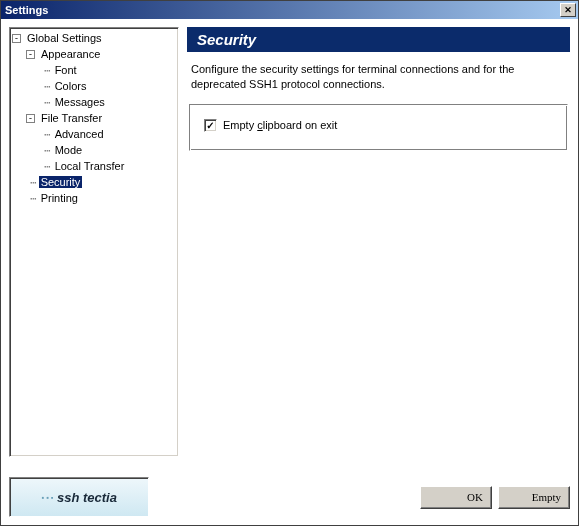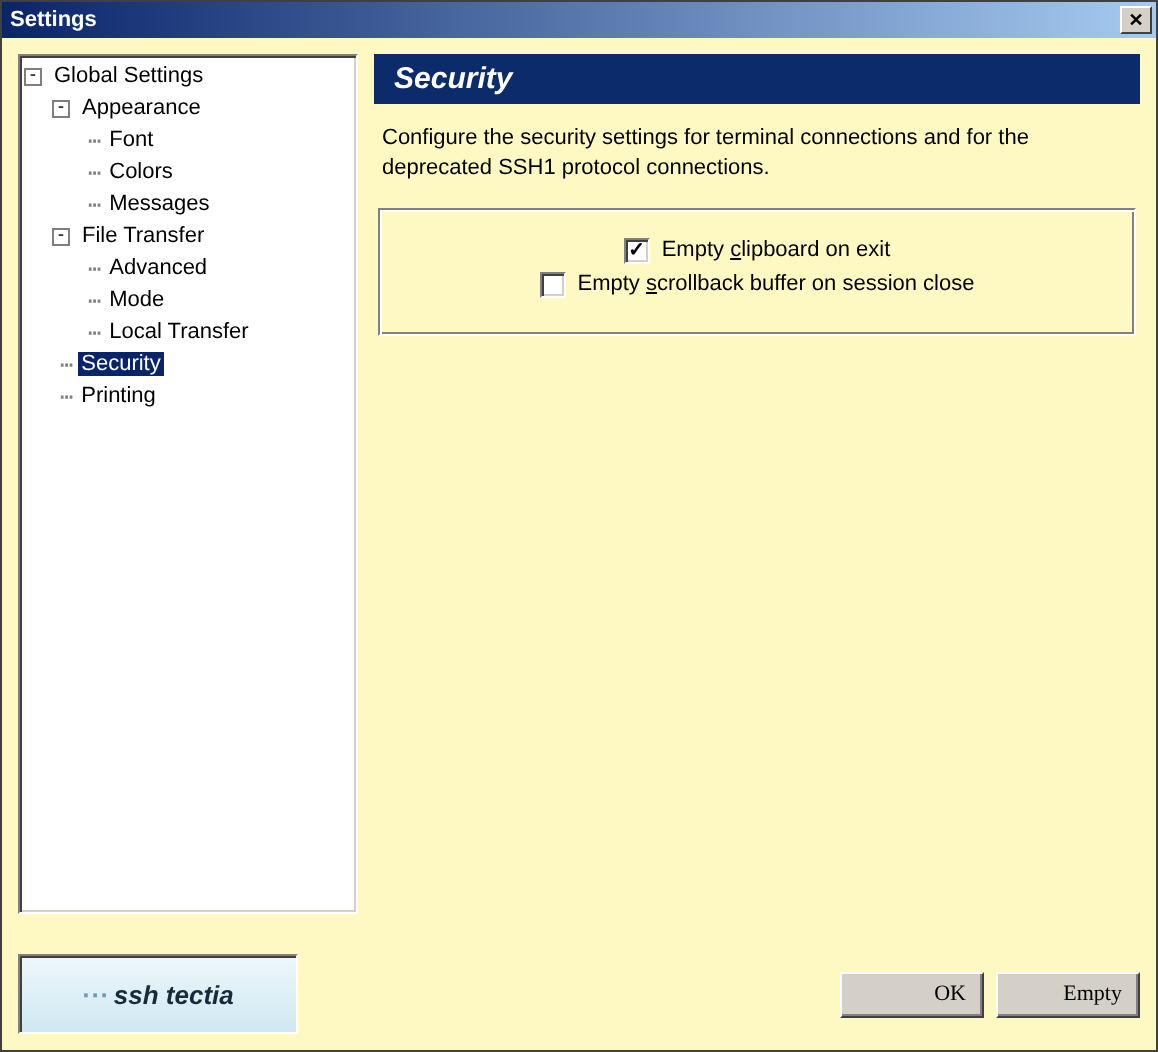--- a/index.html
+++ b/index.html
@@ -9,21 +9,21 @@
     font-size: 11px;
     background: #d4d0c8;
     width: 579px;
     height: 526px;
     overflow: hidden;
   }
   .window {
     width: 579px;
     height: 526px;
     border: 1px solid #404040;
-    background: #fef9c3;
+    background: #ffffff;
     display: flex;
     flex-direction: column;
   }
   .titlebar {
     height: 18px;
     background: linear-gradient(to right, #0a246a, #a6caf0);
     color: #fff;
     display: flex;
     align-items: center;
     padding: 0 2px;
@@ -114,23 +114,22 @@
     position: relative;
   }
   .groupbox-legend {
     position: absolute;
     top: -7px; left: 8px;
     background: #d4d0c8;
     padding: 0 3px;
   }
   .chk-row {
     display: flex; align-items: center;
-    margin: 4px 16px;
-    cursor: pointer;
-    justify-content: center;
+    margin: 4px 4px;
+    cursor: pointer;
   }
   .chk {
     width: 13px; height: 13px;
     background: #fff;
     border: 1px solid #808080;
     border-right-color: #fff;
     border-bottom-color: #fff;
     box-shadow: inset 1px 1px 0 #404040, inset -1px -1px 0 #d4d0c8;
     margin-right: 6px;
     display: inline-flex;
@@ -264,24 +263,20 @@
     </div>
 
     <div class="main-panel">
       <div class="header-band">Security</div>
       <div class="desc">Configure the security settings for terminal connections and for the deprecated SSH1 protocol connections.</div>
       <div class="groupbox">
         <div class="chk-row">
           <span class="chk checked"></span>
           <span><span>Empty </span><span class="underline-char">c</span><span>lipboard on exit</span></span>
         </div>
-        <div class="chk-row">
-          <span class="chk"></span>
-          <span><span>Empty </span><span class="underline-char">s</span><span>crollback buffer on session close</span></span>
-        </div>
       </div>
     </div>
   </div>
 
   <div class="footer">
     <div class="logo-box">
       <span class="dots">∙∙∙</span>
       <span>ssh tectia</span>
     </div>
     <div class="spacer"></div>

